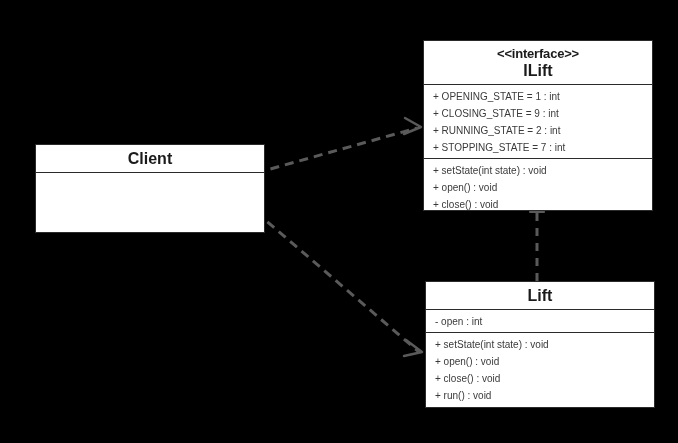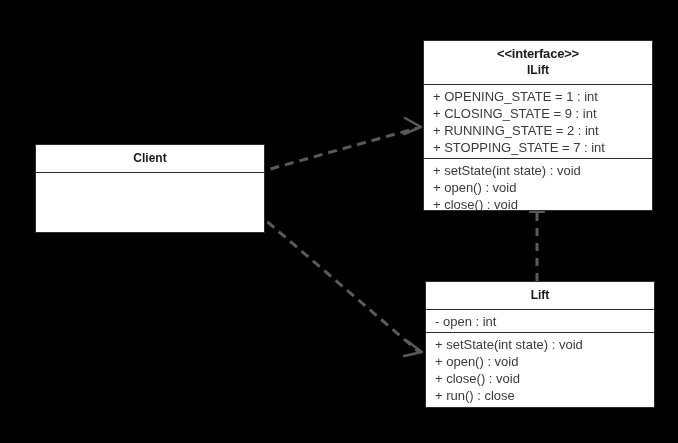--- a/index.html
+++ b/index.html
@@ -35,30 +35,30 @@
     padding: 5px 6px 5px 6px;
   }
   .stereotype {
     font-size: 13px;
     font-weight: bold;
     color: #1a1a1a;
     line-height: 16px;
     letter-spacing: -0.2px;
   }
   .class-name {
-    font-size: 12px;
+    font-size: 16px;
     font-weight: bold;
     color: #1a1a1a;
     line-height: 17px;
   }
   .members {
     padding: 3px 0 2px 0;
   }
   .member {
-    font-size: 13px;
+    font-size: 10px;
     color: #3a3a3a;
     line-height: 17px;
     padding: 0 6px 0 9px;
     white-space: nowrap;
   }
   .empty-compartment {
     height: 26px;
   }
   svg.connectors {
     position: absolute;
@@ -122,17 +122,17 @@
     <div class="compartment title-compartment">
       <div class="class-name">Lift</div>
     </div>
     <div class="compartment members">
       <div class="member">- open : int</div>
     </div>
     <div class="compartment members">
       <div class="member">+ setState(int state) : void</div>
       <div class="member">+ open() : void</div>
       <div class="member">+ close() : void</div>
-      <div class="member">+ run() : close</div>
+      <div class="member">+ run() : void</div>
     </div>
   </div>
 
 </div>
 
 </body></html>

